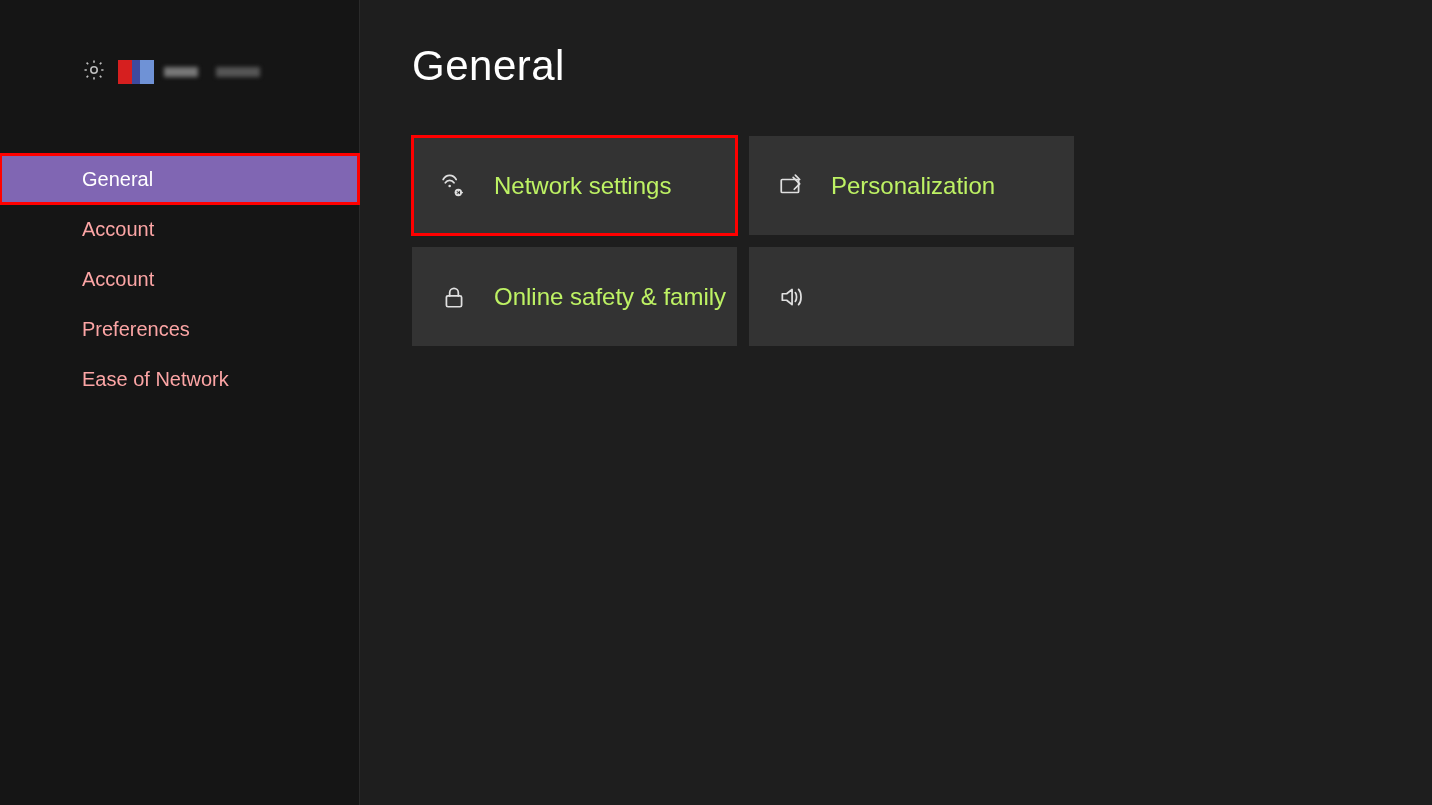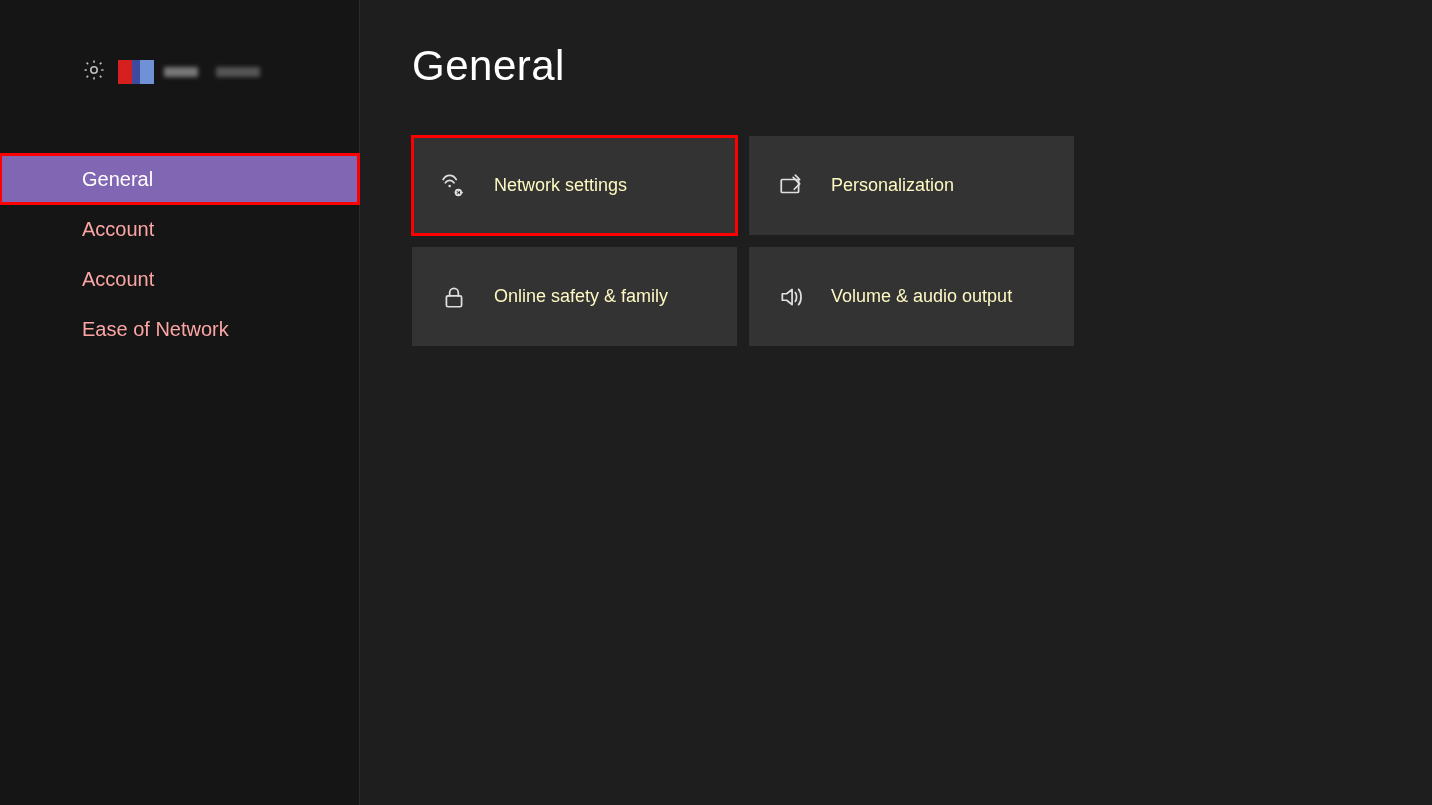--- a/index.html
+++ b/index.html
@@ -118,22 +118,22 @@
     .tile-icon svg {
       width: 26px;
       height: 26px;
       stroke: #e0e0e0;
       fill: none;
       stroke-width: 1.6;
       stroke-linecap: round;
       stroke-linejoin: round;
     }
     .tile-label {
-      font-size: 18px;
-      color: #fef9c3;
+      font-size: 24px;
+      color: #bef264;
     }
   </style>
 </head>
 <body>
 
 <aside class="sidebar">
   <div class="profile-row">
     <span class="gear">
       <svg class="gear-icon-svg" viewBox="0 0 24 24">
         <circle cx="12" cy="12" r="3.2"></circle>
@@ -157,20 +157,23 @@
     <li class="nav-item selected">
       <span>General</span>
     </li>
     <li class="nav-item">
       <span>Account</span>
     </li>
     <li class="nav-item">
       <span>Account</span>
     </li>
     <li class="nav-item">
+      <span>Preferences</span>
+    </li>
+    <li class="nav-item">
       <span>Ease of Network</span>
     </li>
   </ul>
 </aside>
 
 <main class="main">
   <h1 class="page-title">General</h1>
 
   <div class="tiles">
 
@@ -209,18 +212,17 @@
     </div>
 
     <div class="tile">
       <span class="tile-icon">
         <svg viewBox="0 0 24 24">
           <path d="M4 9h4l5-4v14l-5-4H4z"></path>
           <path d="M16 8c1.5 1.5 1.5 6.5 0 8"></path>
           <path d="M19 5c3 3 3 11 0 14"></path>
         </svg>
       </span>
-      <span class="tile-label">Volume &amp; audio output</span>
     </div>
 
 
   </div>
 </main>
 
 </body></html>

